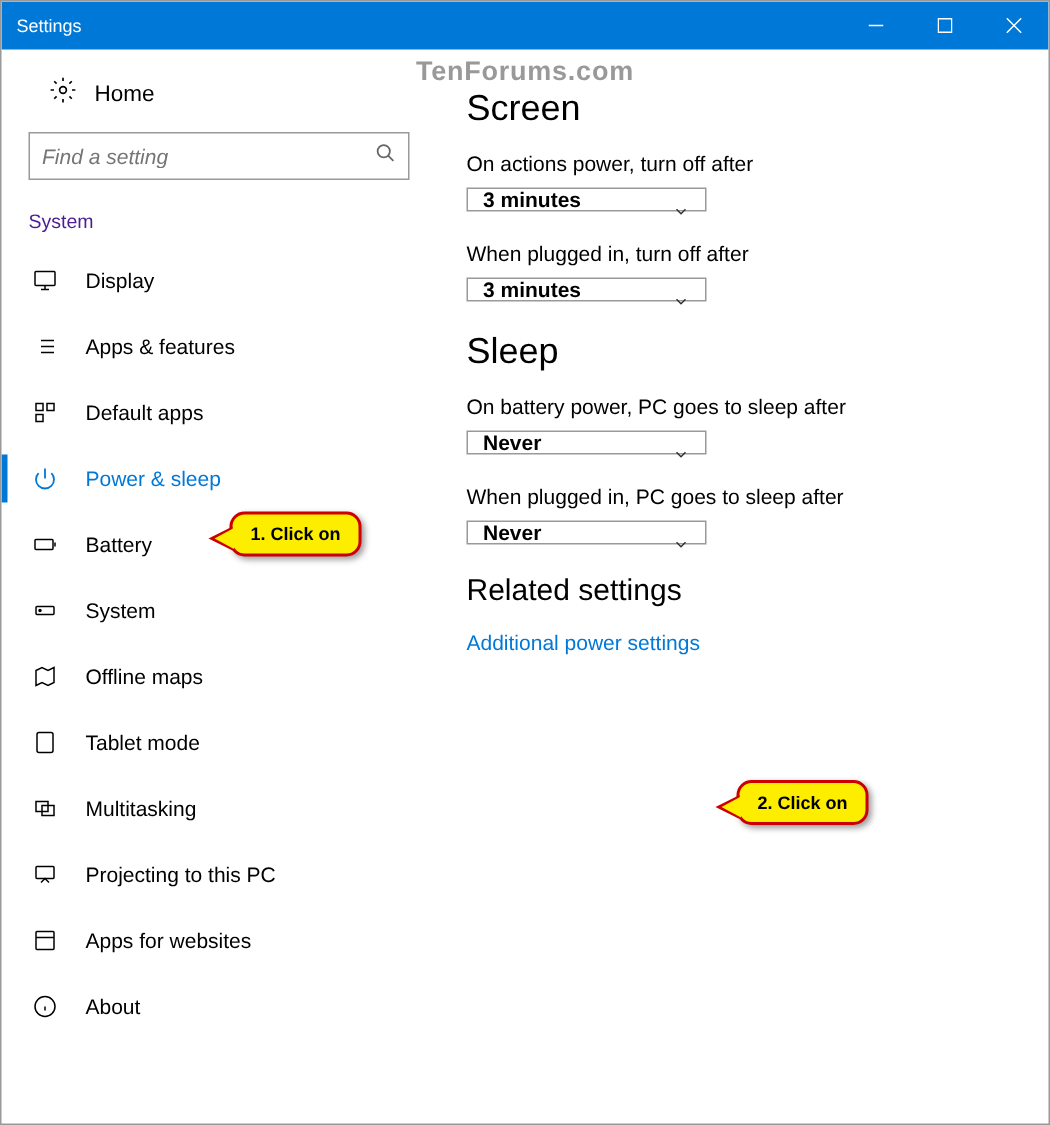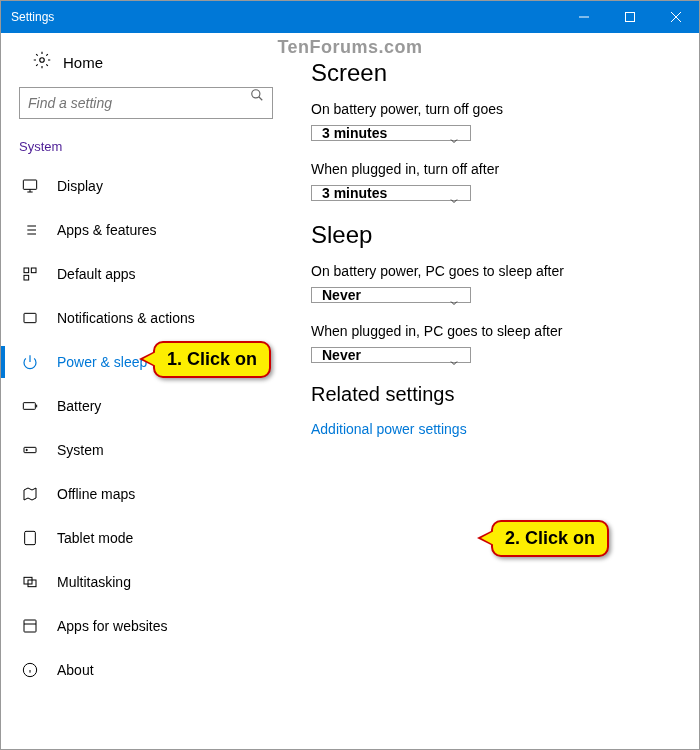--- a/index.html
+++ b/index.html
@@ -4,37 +4,37 @@
 <style>
 * { box-sizing: border-box; margin: 0; padding: 0; font-family: "Segoe UI", Arial, sans-serif; }
 body { width: 700px; height: 750px; background: #fff; overflow: hidden; position: relative; border: 1px solid #999; }
 .titlebar { background: #0078d7; height: 32px; display: flex; align-items: center; color: #fff; font-size: 12px; padding-left: 10px; position: relative; }
 .titlebar .wcontrols { position: absolute; right: 0; top: 0; display: flex; height: 32px; }
 .titlebar .wbtn { width: 46px; display: flex; align-items: center; justify-content: center; color: #fff; }
 .content { display: flex; height: calc(100% - 32px); position: relative; }
 .left { width: 290px; padding: 18px 0 0 0; }
 .home { display: flex; align-items: center; padding: 0 18px 14px 32px; }
 .home .cog { margin-right: 12px; }
-.searchbox { margin: 0 18px 18px 18px; border: 1px solid #999; height: 32px; display: flex; padding: 0 8px; }
+.searchbox { margin: 0 18px 18px 18px; border: 1px solid #999; height: 32px; display: flex; align-items: center; padding: 0 8px; }
 .searchbox input { border: none; outline: none; flex: 1; font-size: 14px; font-style: italic; color: #666; background: transparent; }
 .section-label { color: #4c1d95; font-size: 13px; padding: 2px 18px 10px 18px; }
 .navlist { }
 .navitem { display: flex; align-items: center; height: 44px; padding: 0 18px; font-size: 14px; color: #000; cursor: pointer; position: relative; }
 .navitem .nicon { width: 22px; display: flex; align-items: center; justify-content: center; margin-right: 16px; color: #000; }
 .navitem.active { color: #0078d7; }
 .navitem.active .nicon { color: #0078d7; }
 .navitem.active::before { content: ""; position: absolute; left: 0; top: 6px; bottom: 6px; width: 4px; background: #0078d7; }
 .right { flex: 1; padding: 20px 30px 20px 20px; }
 .right h2 { font-weight: 400; font-size: 24px; margin: 6px 0 14px 0; }
 .right .lbl { font-size: 14px; margin-bottom: 8px; }
 .dropdown { border: 1px solid #999; width: 160px; height: 16px; display: flex; align-items: center; padding: 0 10px; font-size: 14px; margin-bottom: 20px; position: relative; cursor: pointer; font-weight: bold; }
 .dropdown .chev { position: absolute; right: 10px; top: 8px; }
 .link { color: #0078d7; font-size: 14px; cursor: pointer; display: inline-block; }
 .watermark { position: absolute; top: 36px; left: 0; width: 100%; text-align: center; font-size: 18px; font-weight: bold; color: #999; text-shadow: 1px 1px 0 #fff, -1px -1px 0 #fff, 1px -1px 0 #fff, -1px 1px 0 #fff; pointer-events: none; letter-spacing: 0.5px; }
-.callout { position: absolute; background: #fdee00; border: 2px solid #c00; border-radius: 10px; padding: 6px 12px; font-weight: bold; font-size: 18px; box-shadow: 2px 2px 4px rgba(0,0,0,0.4); }
+.callout { position: absolute; background: #fdee00; border: 2px solid #c00; border-radius: 10px; padding: 6px 12px; font-weight: bold; font-size: 12px; box-shadow: 2px 2px 4px rgba(0,0,0,0.4); }
 .callout::before { content: ""; position: absolute; width: 0; height: 0; }
 .callout.c1 { top: 340px; left: 152px; }
 .callout.c1::before { left: -16px; top: 8px; border-top: 8px solid transparent; border-bottom: 8px solid transparent; border-right: 16px solid #c00; }
 .callout.c1::after { content: ""; position: absolute; left: -12px; top: 9px; width: 0; height: 0; border-top: 7px solid transparent; border-bottom: 7px solid transparent; border-right: 13px solid #fdee00; }
 .callout.c2 { top: 519px; left: 490px; }
 .callout.c2::before { left: -16px; top: 8px; border-top: 8px solid transparent; border-bottom: 8px solid transparent; border-right: 16px solid #c00; }
 .callout.c2::after { content: ""; position: absolute; left: -12px; top: 9px; width: 0; height: 0; border-top: 7px solid transparent; border-bottom: 7px solid transparent; border-right: 13px solid #fdee00; }
 </style>
 </head>
 <body>
@@ -109,28 +109,20 @@
       <div class="navitem">
         <span class="nicon">
             <svg width="16" height="16" viewBox="0 0 24 24" fill="none" stroke="currentColor" stroke-width="1.5">
               <rect x="3" y="3" width="7" height="7"></rect>
               <rect x="14" y="3" width="7" height="7"></rect>
               <rect x="3" y="14" width="7" height="7"></rect>
             </svg>
           </span>
         <span>Default apps</span>
       </div>
-      <div class="navitem">
-        <span class="nicon">
-            <svg width="16" height="16" viewBox="0 0 24 24" fill="none" stroke="currentColor" stroke-width="1.5">
-              <rect x="3" y="5" width="18" height="14" rx="1"></rect>
-            </svg>
-          </span>
-        <span>Notifications &amp; actions</span>
-      </div>
       <div class="navitem active">
         <span class="nicon">
             <svg width="16" height="16" viewBox="0 0 24 24" fill="none" stroke="currentColor" stroke-width="1.8">
               <path d="M18.36 6.64a9 9 0 1 1-12.73 0"></path>
               <line x1="12" y1="2" x2="12" y2="12"></line>
             </svg>
           </span>
         <span>Power &amp; sleep</span>
       </div>
       <div class="navitem">
@@ -172,20 +164,29 @@
             <svg width="16" height="16" viewBox="0 0 24 24" fill="none" stroke="currentColor" stroke-width="1.5">
               <rect x="3" y="5" width="12" height="10"></rect>
               <rect x="9" y="9" width="12" height="10"></rect>
             </svg>
           </span>
         <span>Multitasking</span>
       </div>
       <div class="navitem">
         <span class="nicon">
             <svg width="16" height="16" viewBox="0 0 24 24" fill="none" stroke="currentColor" stroke-width="1.5">
+              <rect x="3" y="4" width="18" height="12" rx="1"></rect>
+              <polyline points="8 20 12 16 16 20"></polyline>
+            </svg>
+          </span>
+        <span>Projecting to this PC</span>
+      </div>
+      <div class="navitem">
+        <span class="nicon">
+            <svg width="16" height="16" viewBox="0 0 24 24" fill="none" stroke="currentColor" stroke-width="1.5">
               <rect x="3" y="3" width="18" height="18" rx="1"></rect>
               <line x1="3" y1="9" x2="21" y2="9"></line>
             </svg>
           </span>
         <span>Apps for websites</span>
       </div>
       <div class="navitem">
         <span class="nicon">
             <svg width="16" height="16" viewBox="0 0 24 24" fill="none" stroke="currentColor" stroke-width="1.5">
               <circle cx="12" cy="12" r="10"></circle>
@@ -193,21 +194,21 @@
               <line x1="12" y1="8" x2="12.01" y2="8"></line>
             </svg>
           </span>
         <span>About</span>
       </div>
     </div>
   </div>
 
   <div class="right">
     <h2>Screen</h2>
-    <div class="lbl">On battery power, turn off goes</div>
+    <div class="lbl">On actions power, turn off after</div>
     <div class="dropdown">
       <span>3 minutes</span>
       <span class="chev"><svg width="12" height="12" viewBox="0 0 24 24" fill="none" stroke="#333" stroke-width="2">
             <polyline points="6 9 12 15 18 9"></polyline>
           </svg></span>
     </div>
     <div class="lbl">When plugged in, turn off after</div>
     <div class="dropdown">
       <span>3 minutes</span>
       <span class="chev"><svg width="12" height="12" viewBox="0 0 24 24" fill="none" stroke="#333" stroke-width="2">

